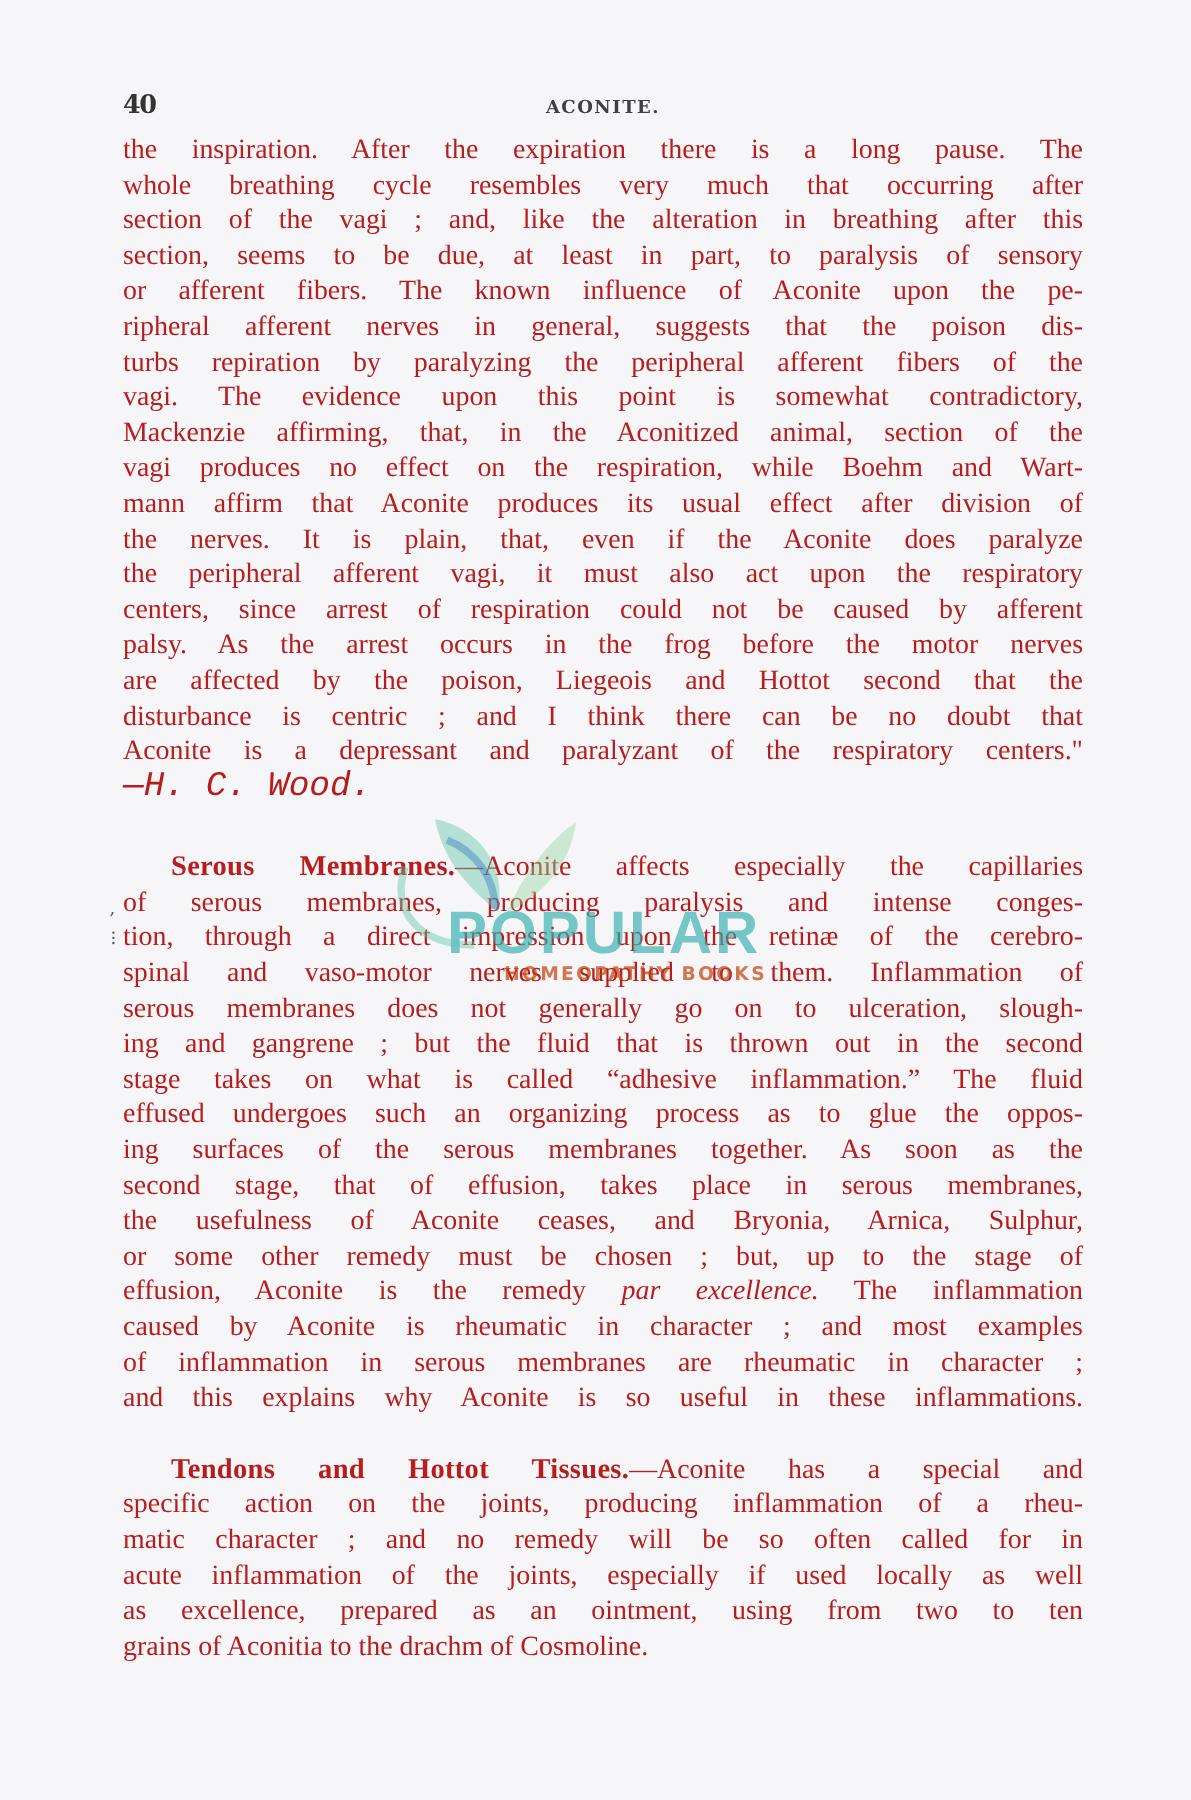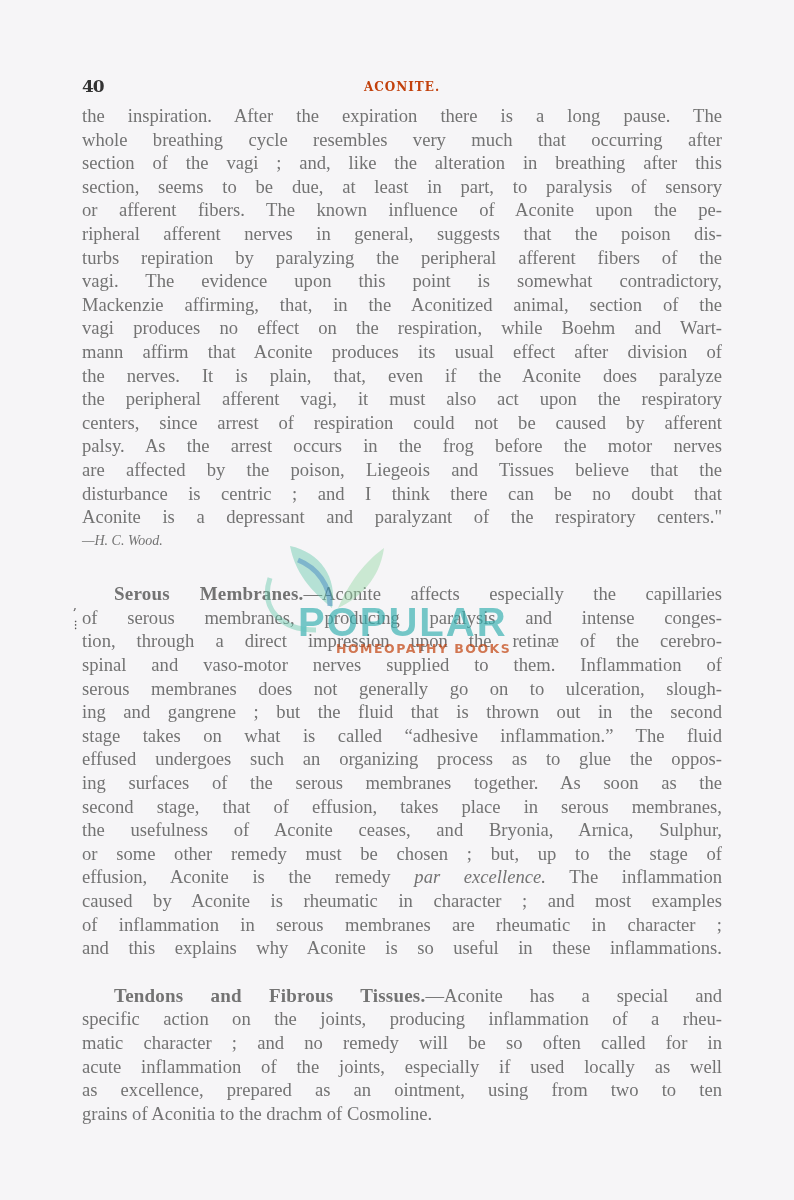--- a/index.html
+++ b/index.html
@@ -11,21 +11,21 @@
       height: 1200px;
       background: #f6f5f7;
       position: relative;
       overflow: hidden;
       font-family: "DejaVu Serif", "Liberation Serif", serif;
       color: #2e2d30;
     }
     .page {
       position: absolute;
       left: 82px;
-      top: 76px;
+      top: 60px;
       width: 640px;
     }
     .running-head {
       position: relative;
       height: 22px;
       margin-bottom: 6px;
     }
     .page-number {
       position: absolute;
       left: 0;
@@ -38,44 +38,44 @@
     }
     .running-title {
       position: absolute;
       left: 0;
       right: 0;
       text-align: center;
       top: 4px;
       font-size: 12px;
       font-weight: bold;
       letter-spacing: 1px;
-      color: #c2410c;
+      color: #404040;
     }
     .para {
       font-family: "Liberation Serif", serif;
       font-size: 18.6px;
       line-height: 23.6px;
       text-align: justify;
       margin: 0;
-      color: #737373;
+      color: #b91c1c;
     }
     .line {
       display: block;
       text-align: justify;
       text-align-last: justify;
       white-space: nowrap;
       overflow: visible;
     }
     .line.last {
       text-align-last: left;
     }
     .attribution {
       font-style: italic;
-      font-family: Liberation Serif, serif;
-      font-size: 14px;
+      font-family: Liberation Mono, monospace;
+      font-size: 23px;
       line-height: 23.6px;
     }
     .heading-run {
       font-weight: bold;
       font-family: "Liberation Serif", serif;
       font-size: 19px;
       letter-spacing: 0.2px;
     }
     .section {
       margin-top: 30px;
@@ -149,21 +149,21 @@
     <span class="line">ripheral afferent nerves in general, suggests that the poison dis-</span>
     <span class="line">turbs repiration by paralyzing the peripheral afferent fibers of the</span>
     <span class="line">vagi.   The evidence upon this point is somewhat contradictory,</span>
     <span class="line">Mackenzie affirming, that, in the Aconitized animal, section of the</span>
     <span class="line">vagi produces no effect on the respiration, while Boehm and Wart-</span>
     <span class="line">mann affirm that Aconite produces its usual effect after division of</span>
     <span class="line">the nerves.   It is plain, that, even if the Aconite does paralyze</span>
     <span class="line">the peripheral afferent vagi, it must also act upon the respiratory</span>
     <span class="line">centers, since arrest of respiration could not be caused by afferent</span>
     <span class="line">palsy.   As the arrest occurs in the frog before the motor nerves</span>
-    <span class="line">are affected by the poison, Liegeois and Tissues believe that the</span>
+    <span class="line">are affected by the poison, Liegeois and Hottot second that the</span>
     <span class="line">disturbance is centric ; and I think there can be no doubt that</span>
     <span class="line">Aconite is a depressant and paralyzant of the respiratory centers."</span>
     <span class="line last attribution">—H. C. Wood.</span>
   </div>
 
   <div class="para section">
     <span class="line" style="padding-left:32px;">
       <span class="heading-run">Serous Membranes.</span><span>—Aconite affects especially the capillaries</span>
     </span>
     <span class="line">of serous membranes, producing paralysis and intense conges-</span>
@@ -178,21 +178,21 @@
     <span class="line">the usefulness of Aconite ceases, and Bryonia, Arnica, Sulphur,</span>
     <span class="line">or some other remedy must be chosen ; but, up to the stage of</span>
     <span class="line"><span>effusion, Aconite is the remedy </span><span class="italic">par excellence.</span><span>   The inflammation</span></span>
     <span class="line">caused by Aconite is rheumatic in character ; and most examples</span>
     <span class="line">of inflammation in serous membranes are rheumatic in character ;</span>
     <span class="line">and this explains why Aconite is so useful in these inflammations.</span>
   </div>
 
   <div class="para section tendons">
     <span class="line" style="padding-left:32px;">
-      <span class="heading-run">Tendons and Fibrous Tissues.</span><span>—Aconite has a special and</span>
+      <span class="heading-run">Tendons and Hottot Tissues.</span><span>—Aconite has a special and</span>
     </span>
     <span class="line">specific action on the joints, producing inflammation of a rheu-</span>
     <span class="line">matic character ; and no remedy will be so often called for in</span>
     <span class="line">acute inflammation of the joints, especially if used locally as well</span>
     <span class="line">as excellence, prepared as an ointment, using from two to ten</span>
     <span class="line last">grains of Aconitia to the drachm of Cosmoline.</span>
   </div>
 </div>
 
 <span class="margin-mark" style="left:73px; top:598px;">,</span>

